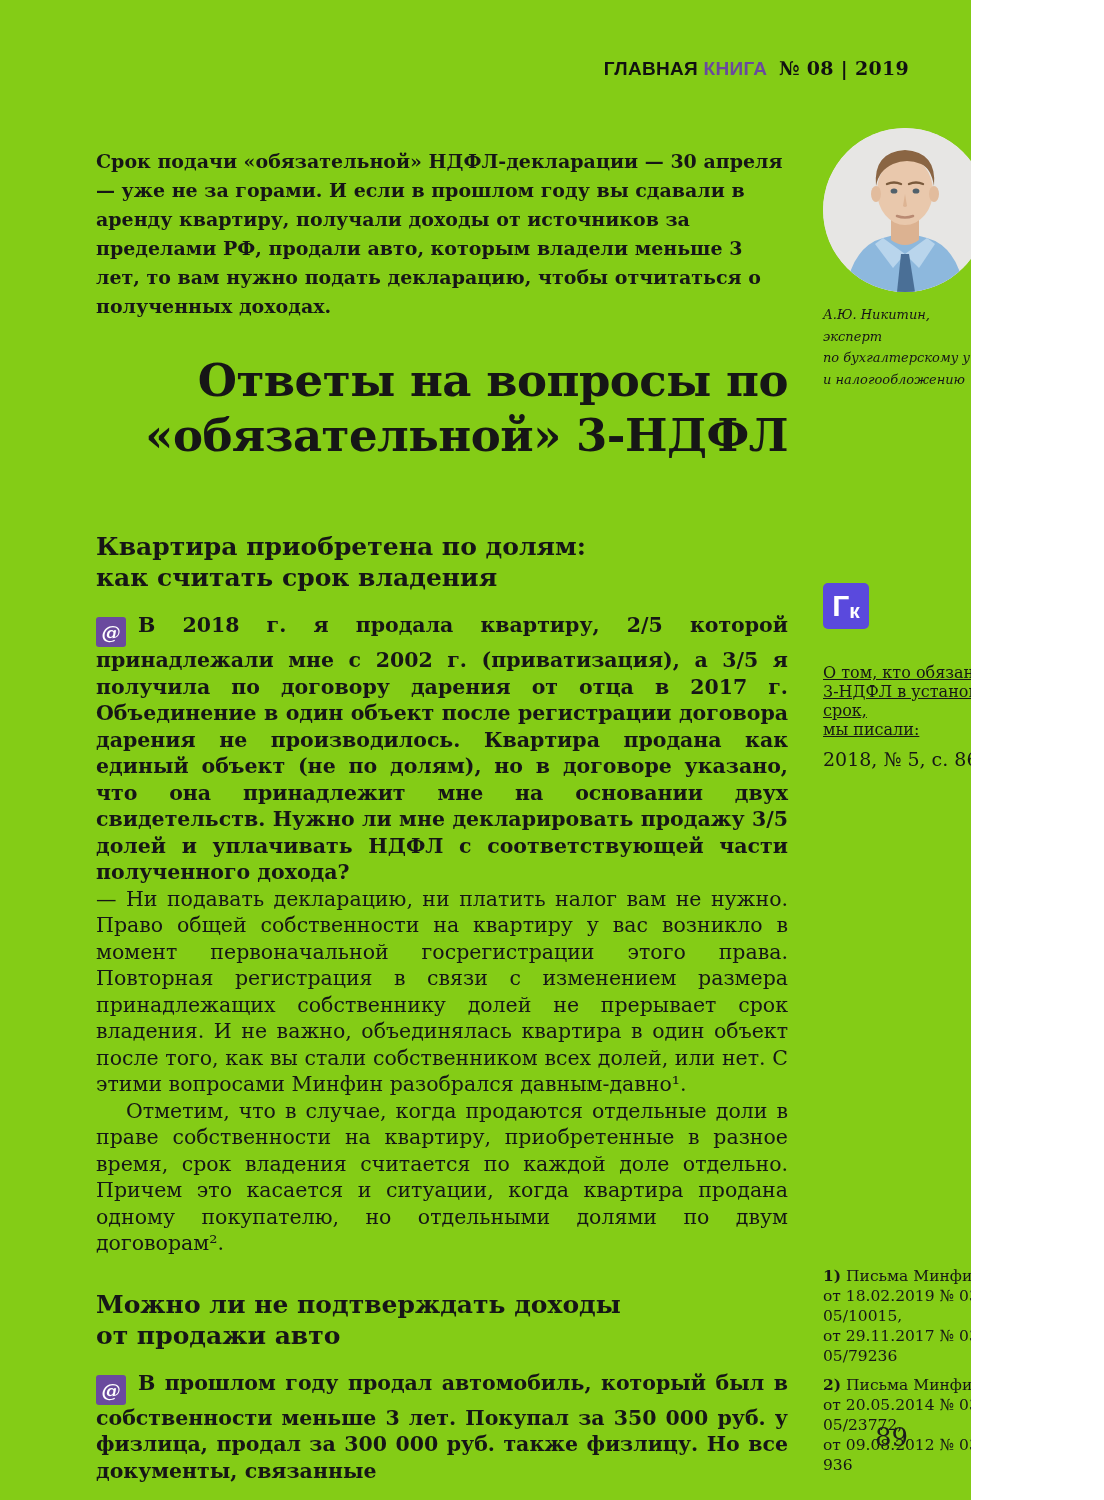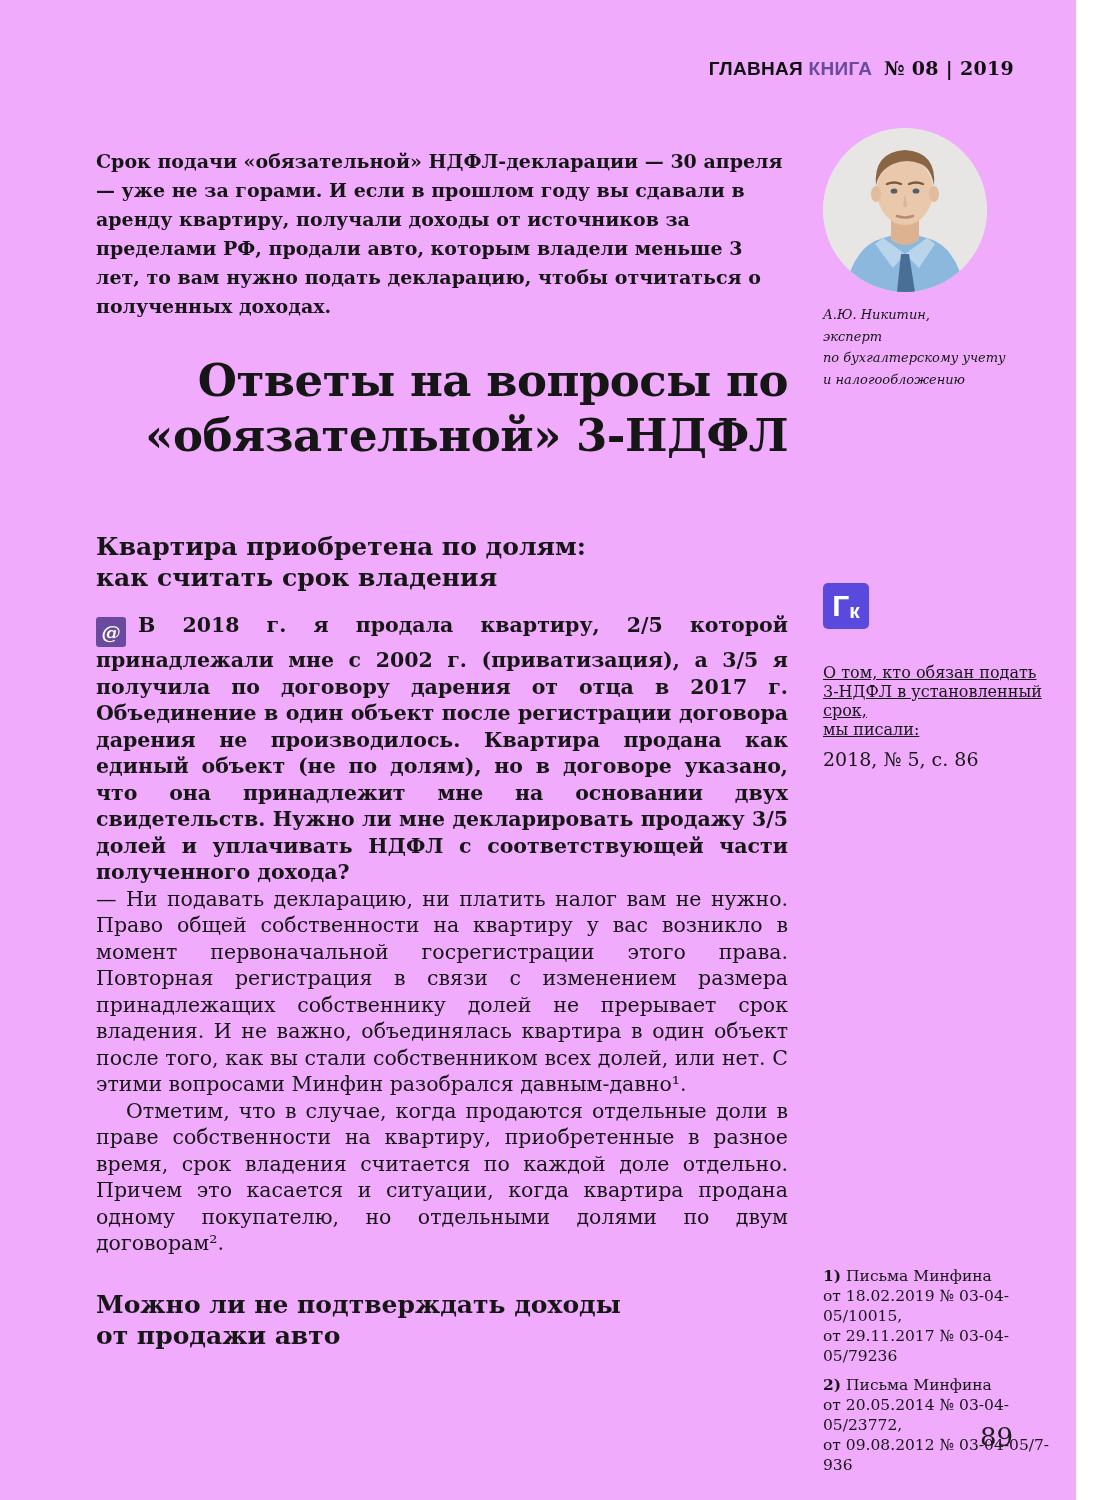--- a/index.html
+++ b/index.html
@@ -5,23 +5,23 @@
   :root {
     --brand: #6a4a9e;
     --logo: #5a49dd;
     --ink: #161616;
   }
   * { margin: 0; padding: 0; box-sizing: border-box; }
   html, body { background: #ffffff; }
   body { font-family: "DejaVu Serif", serif; color: var(--ink); }
   .page {
     position: relative;
-    width: 1076px;
+    width: 971px;
     height: 1500px;
-    background: #f0abfc;
+    background: #84cc16;
     overflow: hidden;
   }
 
   
   .mag-header {
     position: absolute;
     top: 57px;
     right: 62px;
     font-family: "Liberation Sans", sans-serif;
     font-weight: bold;
@@ -191,20 +191,21 @@
 как считать срок владения</h2>
 
     <p class="body-par question"><span class="at-badge"><span>@</span></span><span>В 2018 г. я продала квартиру, 2/5 которой принадлежали мне с 2002 г. (приватизация), а 3/5 я получила по договору дарения от отца в 2017 г. Объединение в один объект после регистрации договора дарения не производилось. Квартира продана как единый объект (не по долям), но в договоре указано, что она принадлежит мне на основании двух свидетельств. Нужно ли мне декларировать продажу 3/5 долей и уплачивать НДФЛ с соответствующей части полученного дохода?</span></p>
 
     <p class="body-par answer">— Ни подавать декларацию, ни платить налог вам не нужно. Право общей собственности на квартиру у вас возникло в момент первоначальной госрегистрации этого права. Повторная регистрация в связи с изменением размера принадлежащих собственнику долей не прерывает срок владения. И не важно, объединялась квартира в один объект после того, как вы стали собственником всех долей, или нет. С этими вопросами Минфин разобрался давным-давно¹.</p>
     <p class="body-par answer indented">Отметим, что в случае, когда продаются отдельные доли в праве собственности на квартиру, приобретенные в разное время, срок владения считается по каждой доле отдельно. Причем это касается и ситуации, когда квартира продана одному покупателю, но отдельными долями по двум договорам².</p>
 
     <h2 class="section-heading second">Можно ли не подтверждать доходы
 от продажи авто</h2>
 
+    <p class="body-par question"><span class="at-badge"><span>@</span></span><span>В прошлом году продал автомобиль, который был в собственности меньше 3 лет. Покупал за 350 000 руб. у физлица, продал за 300 000 руб. также физлицу. Но все документы, связанные</span></p>
   </div>
 
   <div class="author-block">
     <div class="avatar">
       <svg width="164" height="164" viewBox="0 0 164 164" xmlns="http://www.w3.org/2000/svg">
         <circle cx="82" cy="82" r="82" fill="#e7e6e4"></circle>
 
         <path d="M22 164 Q30 118 60 110 L82 104 L104 110 Q134 118 142 164 Z" fill="#8db8dd"></path>
         <path d="M60 110 L82 126 L70 140 L52 116 Z" fill="#b9d5ec"></path>
         <path d="M104 110 L82 126 L96 140 L112 116 Z" fill="#b9d5ec"></path>

